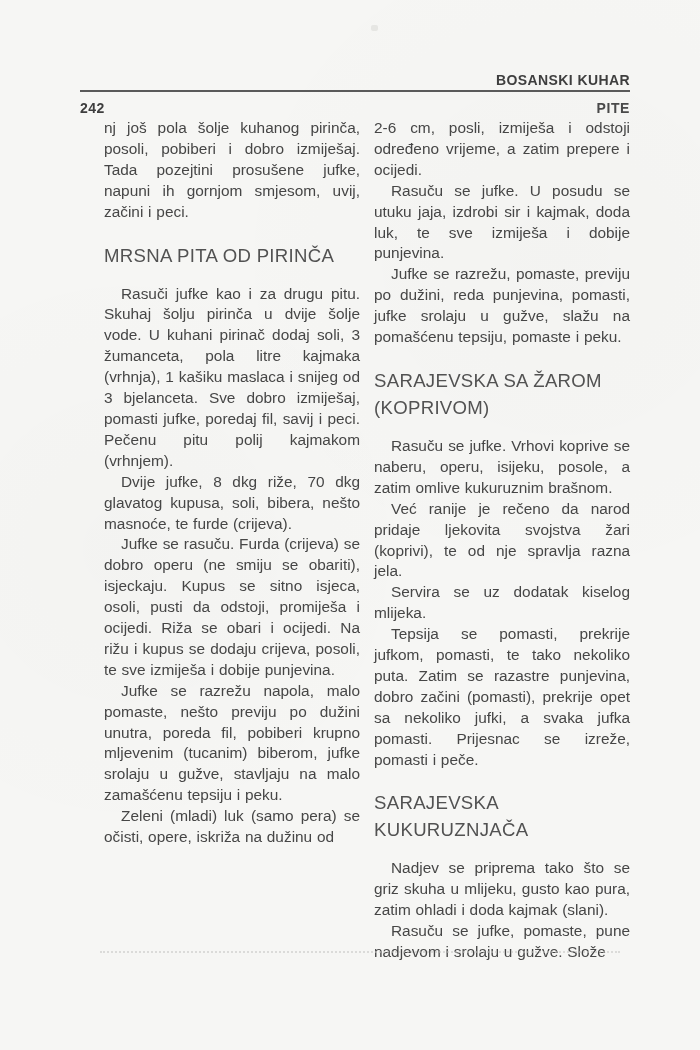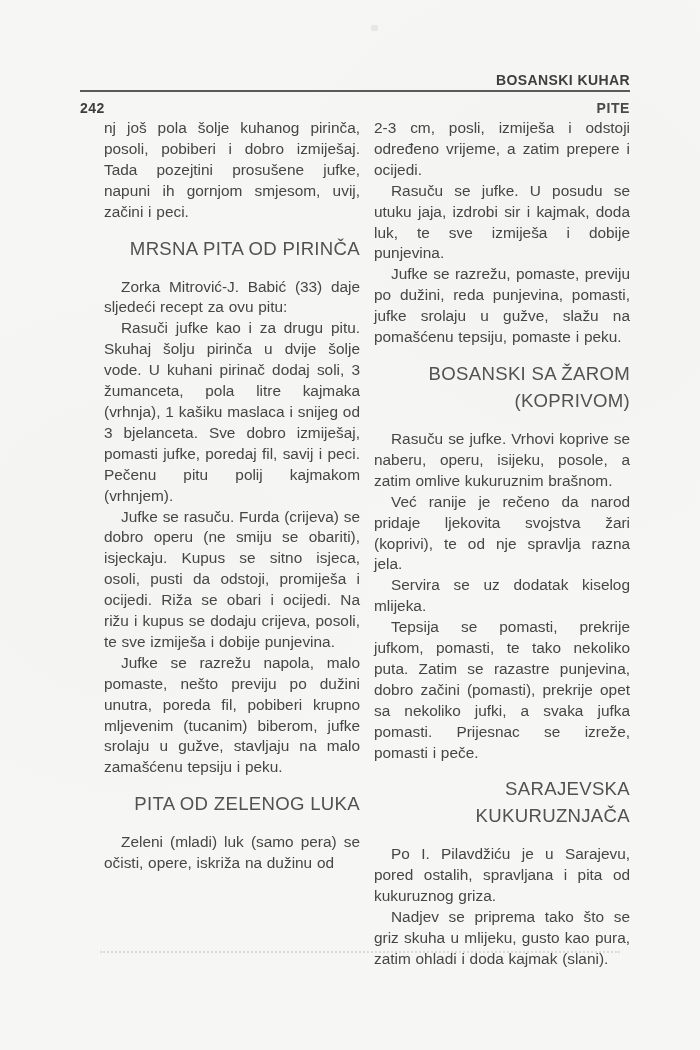--- a/index.html
+++ b/index.html
@@ -57,27 +57,27 @@
     margin: 0;
     font-size: 15.4px;
     line-height: 20.9px;
     text-align: justify;
     text-indent: 17px;
     color: #464646;
     word-spacing: 0.5px;
   }
   .body-p.cont { text-indent: 0; }
   .heading {
-    margin: 12px 0 15px 0;
+    margin: 19px 0 15px 0;
     font-size: 18.6px;
     line-height: 27px;
     font-weight: normal;
     letter-spacing: 0.3px;
     color: #525252;
-    text-align: right;
+    text-align: left;
   }
   
   .bottom-artifact {
     position: absolute;
     left: 100px; right: 80px; top: 951px;
     border-top: 2px dotted #c6c6c3;
     opacity: 0.55;
   }
   .speck {
     position: absolute;
@@ -101,39 +101,38 @@
       <span class="page-number">242</span>
       <span class="chapter-title">PITE</span>
     </div>
   </header>
 
   <main class="columns">
 
     <section class="col">
       <p class="body-p cont">nj još pola šolje kuhanog pirinča, posoli, pobiberi i dobro izmiješaj. Tada pozejtini prosušene jufke, napuni ih gornjom smjesom, uvij, začini i peci.</p>
       <h2 class="heading">MRSNA PITA OD PIRINČA</h2>
-      <p class="body-p">Zorka Mitrović-J. Babić (33) daje sljedeći recept za ovu pitu:</p>
       <p class="body-p">Rasuči jufke kao i za drugu pitu. Skuhaj šolju pirinča u dvije šolje vode. U kuhani pirinač dodaj soli, 3 žumanceta, pola litre kajmaka (vrhnja), 1 kašiku maslaca i snijeg od 3 bjelanceta. Sve dobro izmiješaj, pomasti jufke, poredaj fil, savij i peci. Pečenu pitu polij kajmakom (vrhnjem).</p>
+      <p class="body-p">Dvije jufke, 8 dkg riže, 70 dkg glavatog kupusa, soli, bibera, nešto masnoće, te furde (crijeva).</p>
       <p class="body-p">Jufke se rasuču. Furda (crijeva) se dobro operu (ne smiju se obariti), isjeckaju. Kupus se sitno isjeca, osoli, pusti da odstoji, promiješa i ocijedi. Riža se obari i ocijedi. Na rižu i kupus se dodaju crijeva, posoli, te sve izmiješa i dobije punjevina.</p>
       <p class="body-p">Jufke se razrežu napola, malo pomaste, nešto previju po dužini unutra, poreda fil, pobiberi krupno mljevenim (tucanim) biberom, jufke srolaju u gužve, stavljaju na malo zamašćenu tepsiju i peku.</p>
-      <h2 class="heading">PITA OD ZELENOG LUKA</h2>
       <p class="body-p">Zeleni (mladi) luk (samo pera) se očisti, opere, iskriža na dužinu od</p>
     </section>
 
     <section class="col">
-      <p class="body-p cont">2-3 cm, posli, izmiješa i odstoji određeno vrijeme, a zatim prepere i ocijedi.</p>
+      <p class="body-p cont">2-6 cm, posli, izmiješa i odstoji određeno vrijeme, a zatim prepere i ocijedi.</p>
       <p class="body-p">Rasuču se jufke. U posudu se utuku jaja, izdrobi sir i kajmak, doda luk, te sve izmiješa i dobije punjevina.</p>
       <p class="body-p">Jufke se razrežu, pomaste, previju po dužini, reda punjevina, pomasti, jufke srolaju u gužve, slažu na pomašćenu tepsiju, pomaste i peku.</p>
-      <h2 class="heading">BOSANSKI SA ŽAROM (KOPRIVOM)</h2>
+      <h2 class="heading">SARAJEVSKA SA ŽAROM (KOPRIVOM)</h2>
       <p class="body-p">Rasuču se jufke. Vrhovi koprive se naberu, operu, isijeku, posole, a zatim omlive kukuruznim brašnom.</p>
       <p class="body-p">Već ranije je rečeno da narod pridaje ljekovita svojstva žari (koprivi), te od nje spravlja razna jela.</p>
       <p class="body-p">Servira se uz dodatak kiselog mlijeka.</p>
       <p class="body-p">Tepsija se pomasti, prekrije jufkom, pomasti, te tako nekoliko puta. Zatim se razastre punjevina, dobro začini (pomasti), prekrije opet sa nekoliko jufki, a svaka jufka pomasti. Prijesnac se izreže, pomasti i peče.</p>
       <h2 class="heading">SARAJEVSKA KUKURUZNJAČA</h2>
-      <p class="body-p">Po I. Pilavdžiću je u Sarajevu, pored ostalih, spravljana i pita od kukuruznog griza.</p>
       <p class="body-p">Nadjev se priprema tako što se griz skuha u mlijeku, gusto kao pura, zatim ohladi i doda kajmak (slani).</p>
+      <p class="body-p">Rasuču se jufke, pomaste, pune nadjevom i srolaju u gužve. Slože</p>
     </section>
 
   </main>
 
   <div class="bottom-artifact"></div>
 
 </div>
 
 </body></html>

